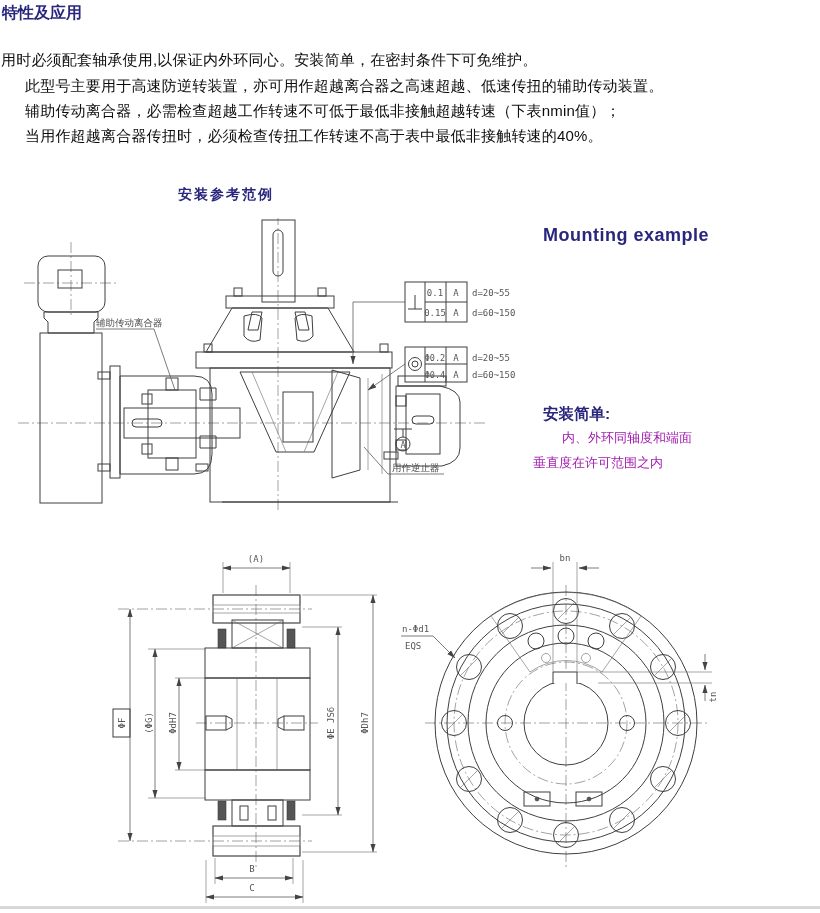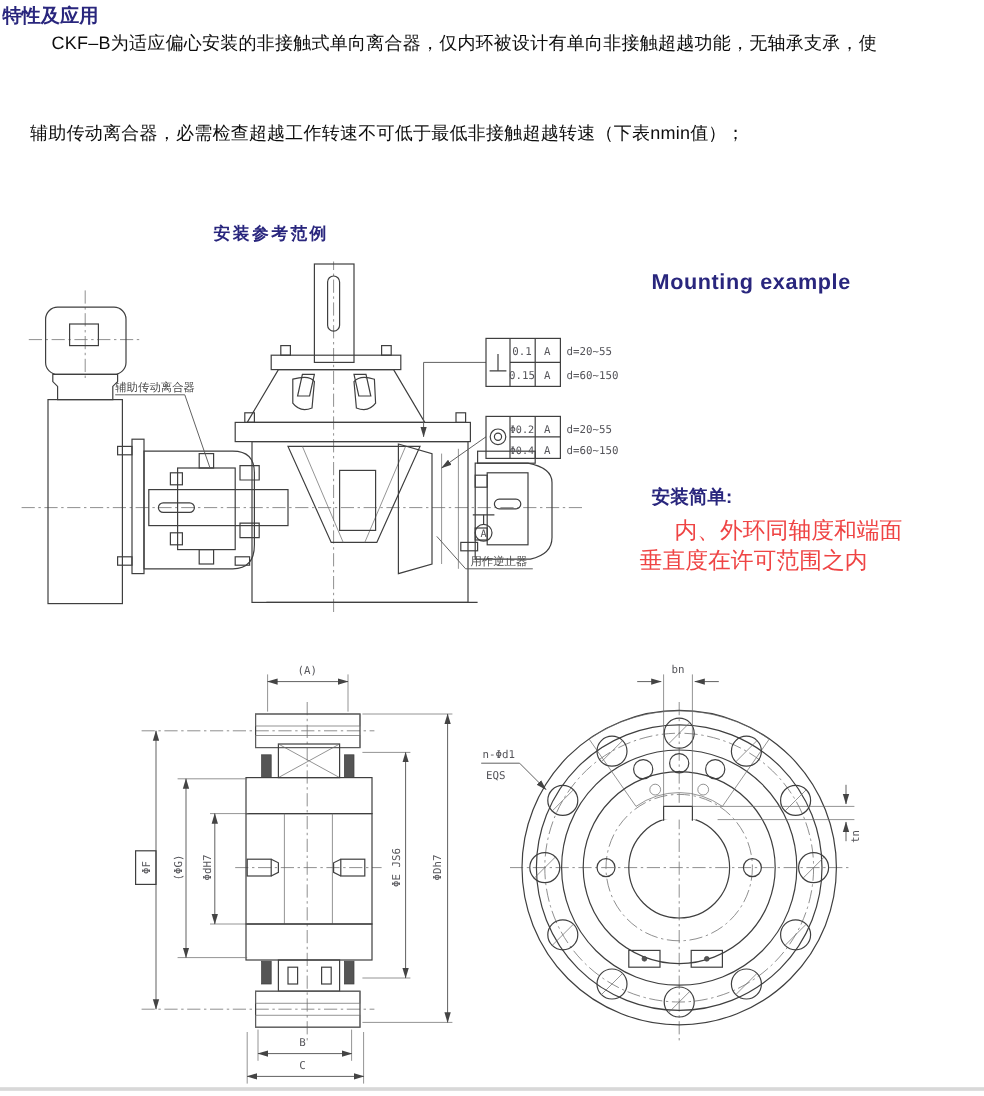--- a/index.html
+++ b/index.html
@@ -5,40 +5,42 @@
   html,body{margin:0;padding:0;background:#fff;}
   #page{position:relative;width:820px;height:913px;background:#ffffff;overflow:hidden;
         font-family:"Liberation Sans",sans-serif;}
   .navy{color:#29267d;font-weight:bold;}
   .abs{position:absolute;white-space:nowrap;}
   #doc-title{left:2px;top:3px;font-size:16px;}
   .body-line{font-size:15px;color:#0d0d0d;letter-spacing:0.2px;}
   #heading-cn{left:178px;top:186px;font-size:14px;letter-spacing:2px;}
   #heading-en{left:543px;top:185px;font-size:18px;letter-spacing:0.5px;margin-top:40px;}
   #req-title{left:543px;top:404px;font-size:15.5px;}
-  .req-line{font-size:19px;color:#ef4444;}
+  .req-line{font-size:13px;color:#a21caf;}
   #bottom-rule{position:absolute;left:0;top:906px;width:820px;height:3px;background:#d8d8d8;}
   svg{position:absolute;left:0;}
   .ln{stroke:#3f3f3f;stroke-width:1;fill:none;}
   .thin{stroke:#6a6a6a;stroke-width:0.6;fill:none;}
   .cl{stroke:#7a7a7a;stroke-width:0.7;fill:none;stroke-dasharray:11 3 2 3;}
   .dim{stroke:#5a5a5a;stroke-width:0.8;fill:none;}
   .dkfill{fill:#555;stroke:#3f3f3f;stroke-width:0.6;}
   text{fill:#55555a;font-family:"DejaVu Sans Mono",monospace;}
   .t9{font-size:9px;} .t8{font-size:8.5px;}
   .cjk{font-family:"Liberation Sans",sans-serif;fill:#4a4a4a;font-size:9.5px;}
 </style>
 </head>
 <body>
 
 <div id="page">
 
   <div id="doc-title" class="abs navy">特性及应用</div>
-  <div class="abs body-line" style="left:43px;top:27px;">CKF–B为适应偏心安装的非接触式单向离合器，仅内环被设计有单向非接触超越功能，无轴承支承，使</div>
+  <div class="abs body-line" style="left:1px;top:51px;">用时必须配套轴承使用,以保证内外环同心。安装简单，在密封条件下可免维护。</div>
+  <div class="abs body-line" style="left:25px;top:77px;">此型号主要用于高速防逆转装置，亦可用作超越离合器之高速超越、低速传扭的辅助传动装置。</div>
   <div class="abs body-line" style="left:25px;top:102px;">辅助传动离合器，必需检查超越工作转速不可低于最低非接触超越转速（下表nmin值）；</div>
+  <div class="abs body-line" style="left:25px;top:127px;">当用作超越离合器传扭时，必须检查传扭工作转速不高于表中最低非接触转速的40%。</div>
 
   <div id="heading-cn" class="abs navy">安装参考范例</div>
   <div id="heading-en" class="abs navy">Mounting example</div>
 
   <svg width="820" height="300" viewBox="0 218 820 300" style="top:218px;">
     <defs>
       <marker id="arr" orient="auto-start-reverse" markerWidth="11" markerHeight="8" refX="9.5" refY="3" viewBox="0 0 10 6">
         <path d="M0,0 L10,3 L0,6 z" fill="#444"></path>
       </marker>
       <pattern id="hatch" patternUnits="userSpaceOnUse" width="6" height="6">

